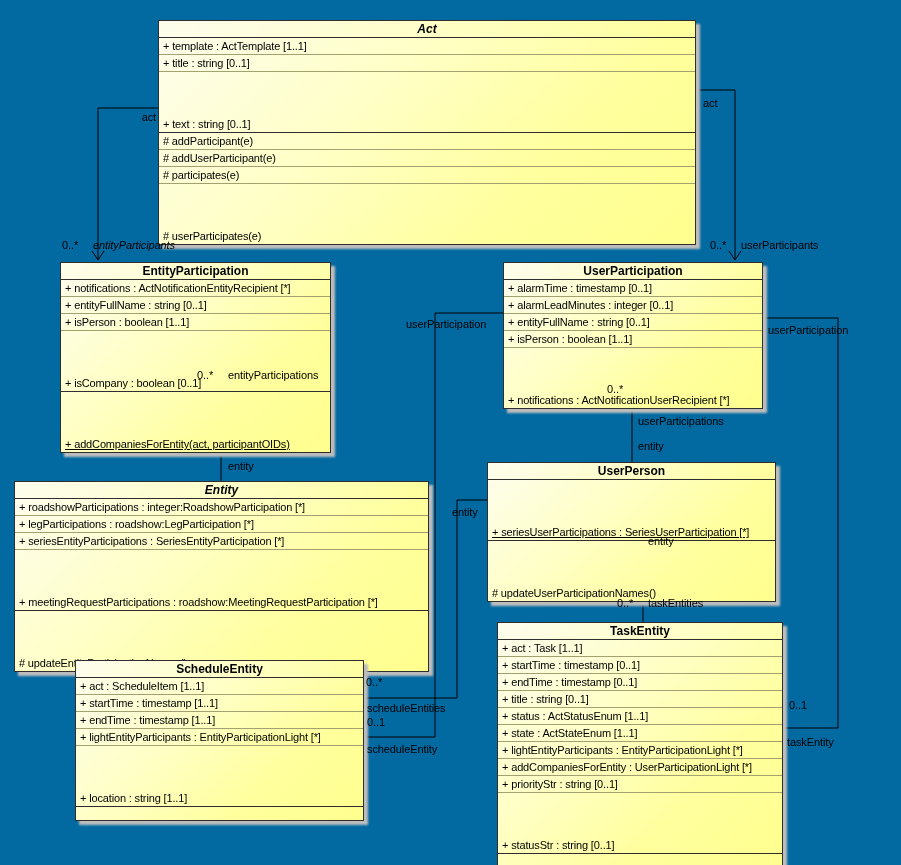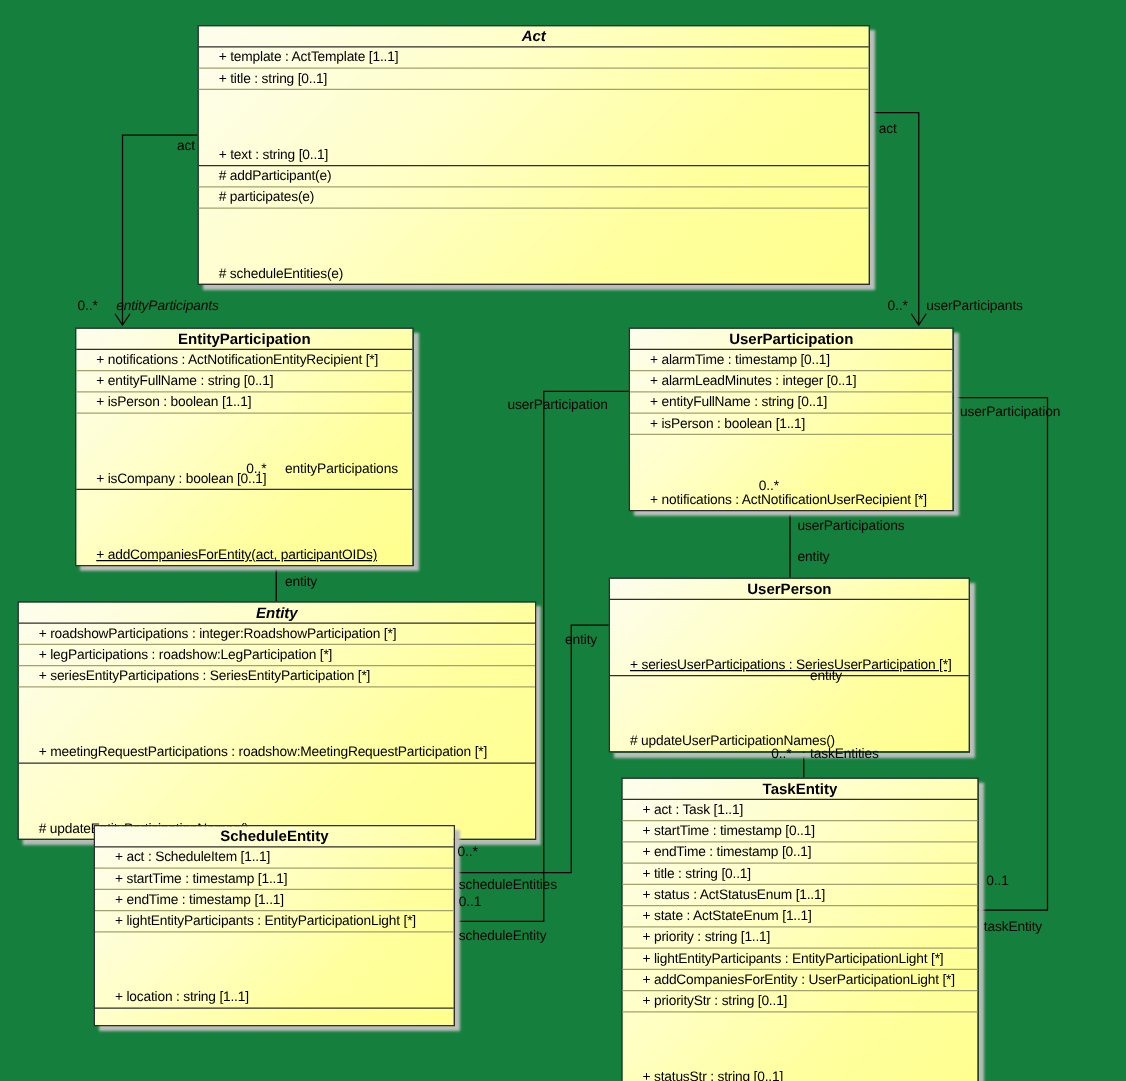--- a/index.html
+++ b/index.html
@@ -1,36 +1,36 @@
 <!DOCTYPE html>
 <html><head>
 <meta charset="utf-8">
 <style>
   html,body { margin:0; padding:0; background:#ffffff; }
   #canvas {
-    position:relative; width:901px; height:865px; background:#15803d;
+    position:relative; width:901px; height:865px; background:#0369a1;
     font-family:"Liberation Sans", sans-serif; color:#000;
   }
   .uml-class {
     position:absolute;
     background:linear-gradient(135deg, #fdfdee 0%, #ffffc4 40%, #ffff9e 70%, #ffff8e 100%);
     border:1px solid #2e2e2e;
     box-shadow:4px 4px 2px #bdbdbd;
     font-size:11px;
     letter-spacing:-0.15px;
   }
   .uml-title {
     height:16px; line-height:16px; text-align:center; font-weight:bold;
     font-size:12px; border-bottom:1px solid #2e2e2e; letter-spacing:0;
   }
   .uml-title.abstract { font-style:italic; }
   .compartment + .compartment { border-top:1px solid #2e2e2e; }
   .compartment.empty { height:13px; }
   .uml-row {
-    height:16px; line-height:16px; padding:0 3px 0 16px;
+    height:16px; line-height:16px; padding:0 3px 0 4px;
     border-bottom:1px solid #a2a270;
     white-space:nowrap; overflow:hidden;
   }
   .compartment .uml-row:last-child { border-bottom:none;margin-top:44px; }
   .static-member { text-decoration:underline; }
   .edge-label {
     position:absolute; font-size:11px; white-space:nowrap; letter-spacing:-0.1px;
   }
   #edges { position:absolute; left:0; top:0; }
 </style>
@@ -56,22 +56,23 @@
 
   <div class="uml-class" style="left:158px;top:20px;width:536px;">
     <div class="uml-title abstract">Act</div>
     <div class="compartment">
       <div class="uml-row">+ template : ActTemplate [1..1]</div>
       <div class="uml-row">+ title : string [0..1]</div>
       <div class="uml-row">+ text : string [0..1]</div>
     </div>
     <div class="compartment">
       <div class="uml-row"># addParticipant(e)</div>
+      <div class="uml-row"># addUserParticipant(e)</div>
       <div class="uml-row"># participates(e)</div>
-      <div class="uml-row"># scheduleEntities(e)</div>
+      <div class="uml-row"># userParticipates(e)</div>
     </div>
   </div>
 
   <div class="uml-class" style="left:60px;top:262px;width:269px;">
     <div class="uml-title">EntityParticipation</div>
     <div class="compartment">
       <div class="uml-row">+ notifications : ActNotificationEntityRecipient [*]</div>
       <div class="uml-row">+ entityFullName : string [0..1]</div>
       <div class="uml-row">+ isPerson : boolean [1..1]</div>
       <div class="uml-row">+ isCompany : boolean [0..1]</div>
@@ -129,21 +130,20 @@
 
   <div class="uml-class" style="left:497px;top:622px;width:284px;">
     <div class="uml-title">TaskEntity</div>
     <div class="compartment">
       <div class="uml-row">+ act : Task [1..1]</div>
       <div class="uml-row">+ startTime : timestamp [0..1]</div>
       <div class="uml-row">+ endTime : timestamp [0..1]</div>
       <div class="uml-row">+ title : string [0..1]</div>
       <div class="uml-row">+ status : ActStatusEnum [1..1]</div>
       <div class="uml-row">+ state : ActStateEnum [1..1]</div>
-      <div class="uml-row">+ priority : string [1..1]</div>
       <div class="uml-row">+ lightEntityParticipants : EntityParticipationLight [*]</div>
       <div class="uml-row">+ addCompaniesForEntity : UserParticipationLight [*]</div>
       <div class="uml-row">+ priorityStr : string [0..1]</div>
       <div class="uml-row">+ statusStr : string [0..1]</div>
     </div>
     <div class="compartment empty"></div>
   </div>
 
   <div class="edge-label" style="left:110px;top:111px;width:46px;text-align:right;">act</div>
   <div class="edge-label" style="left:62px;top:239px;">0..*</div>

